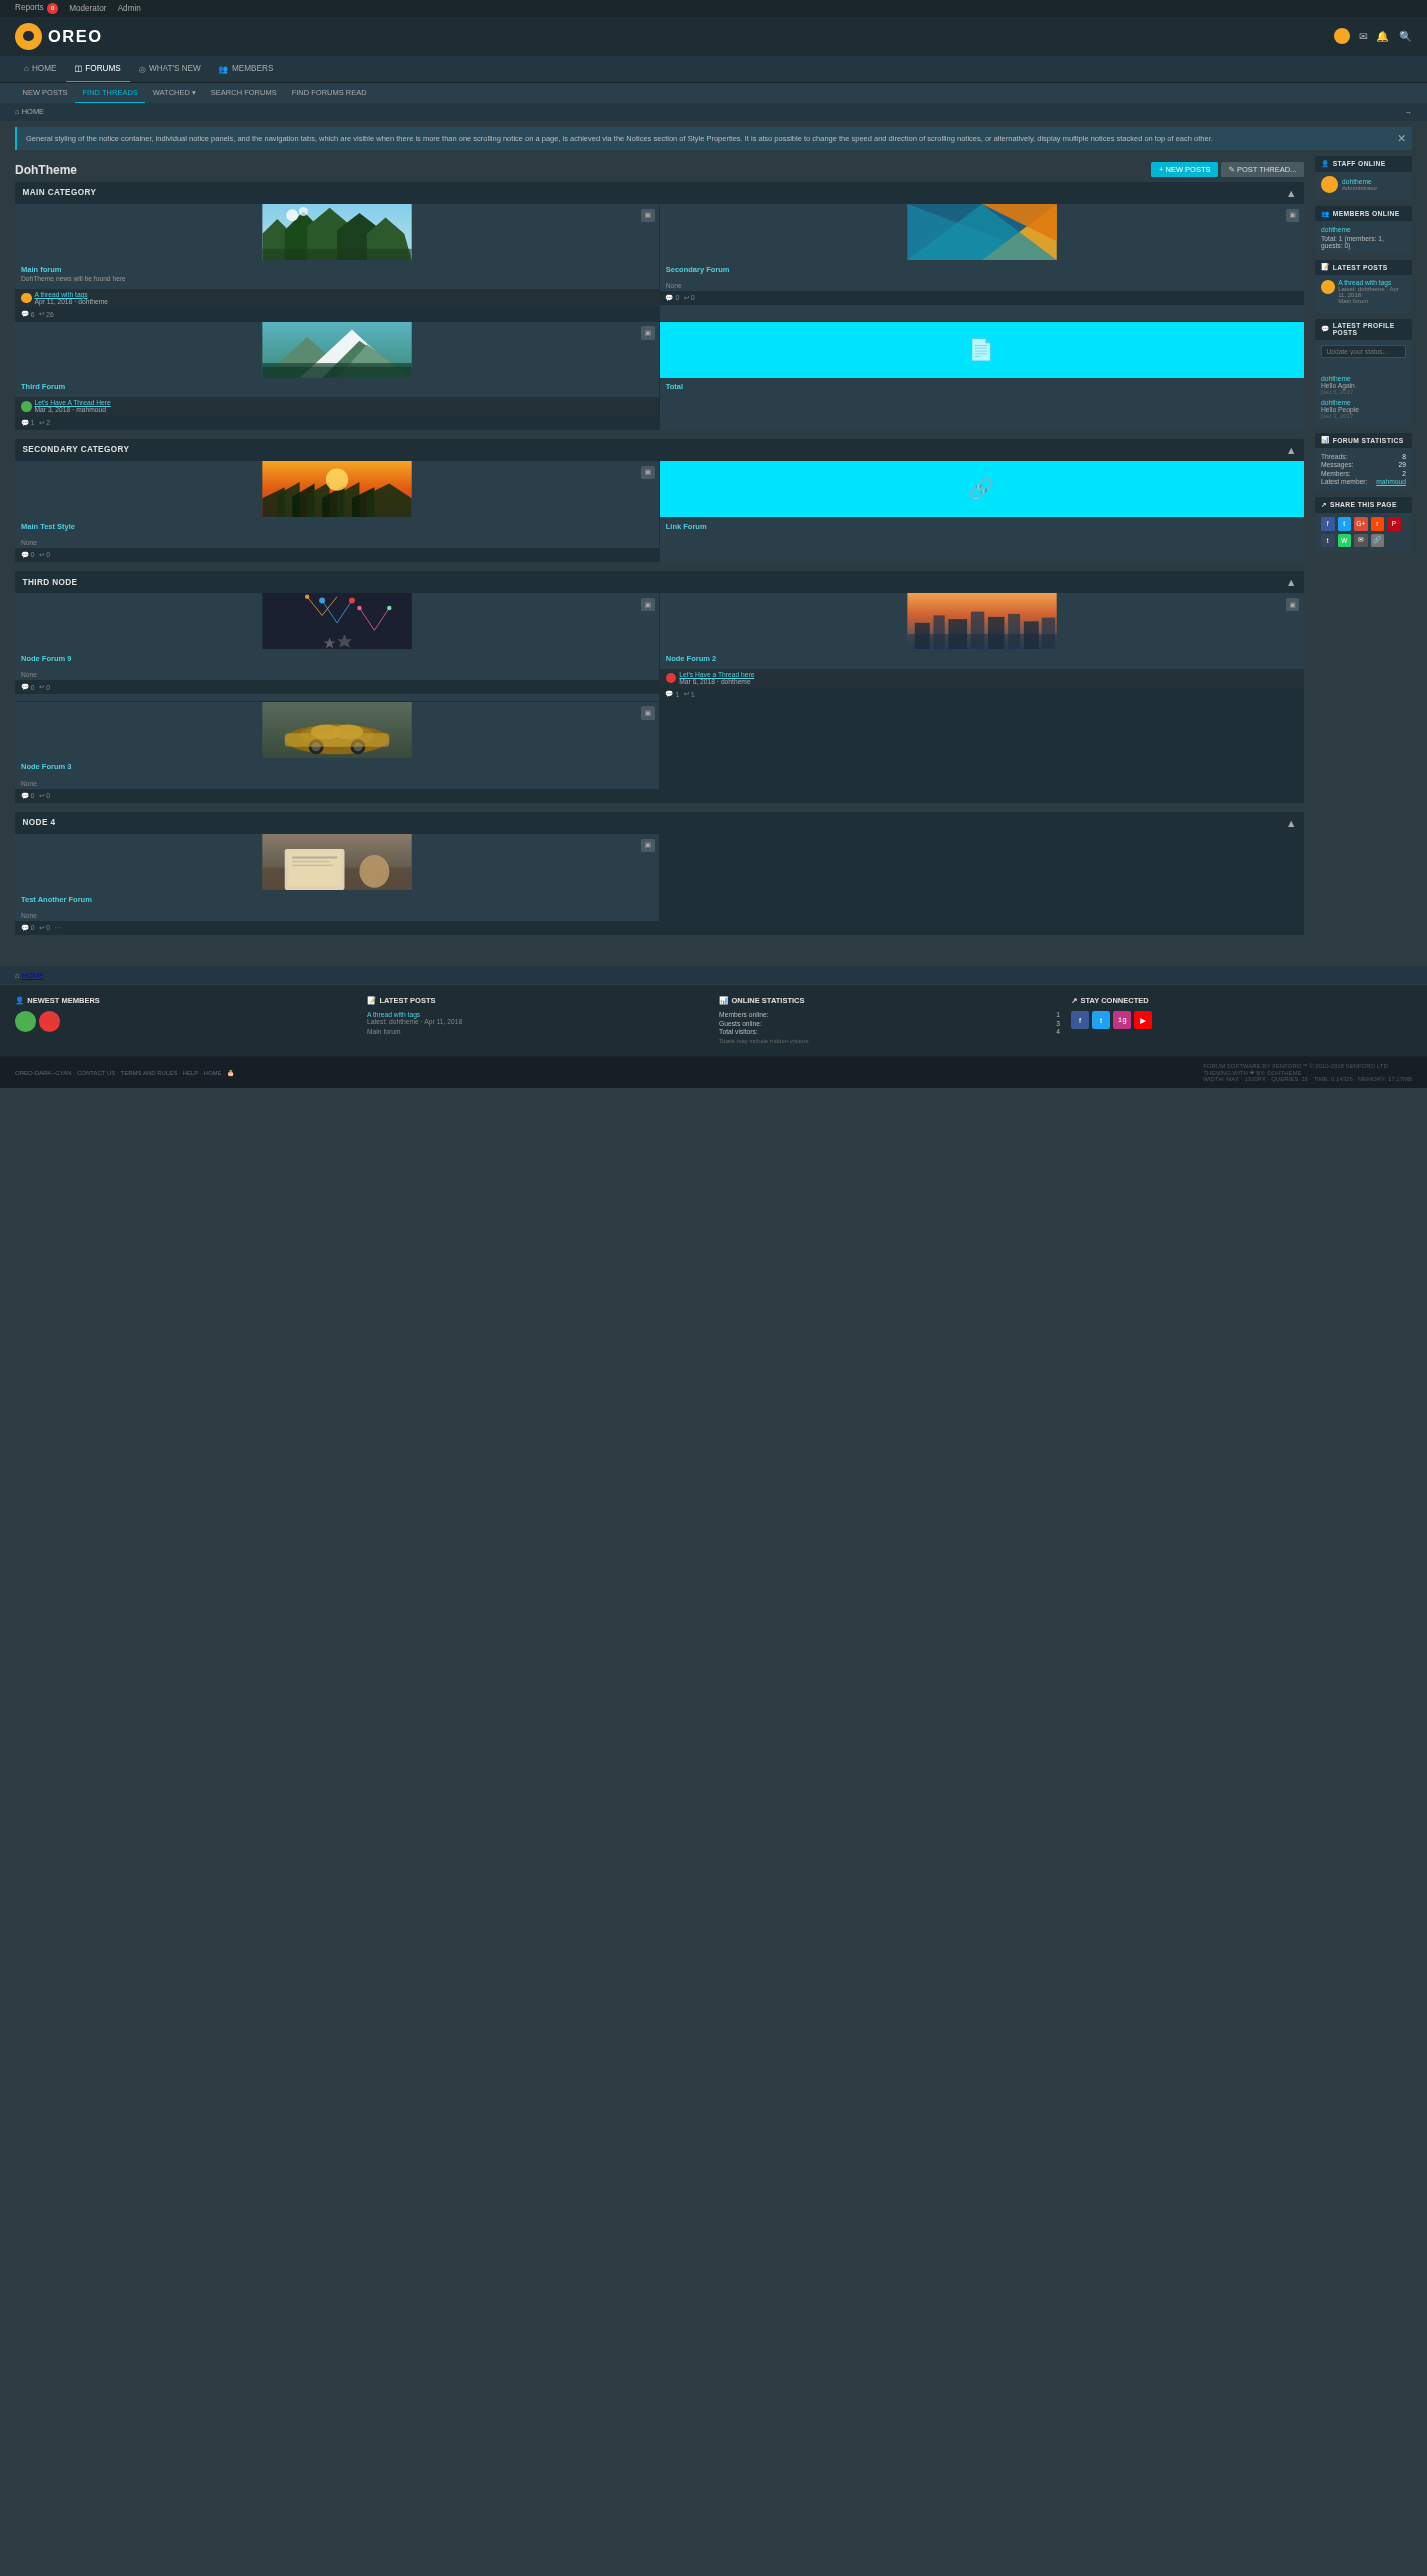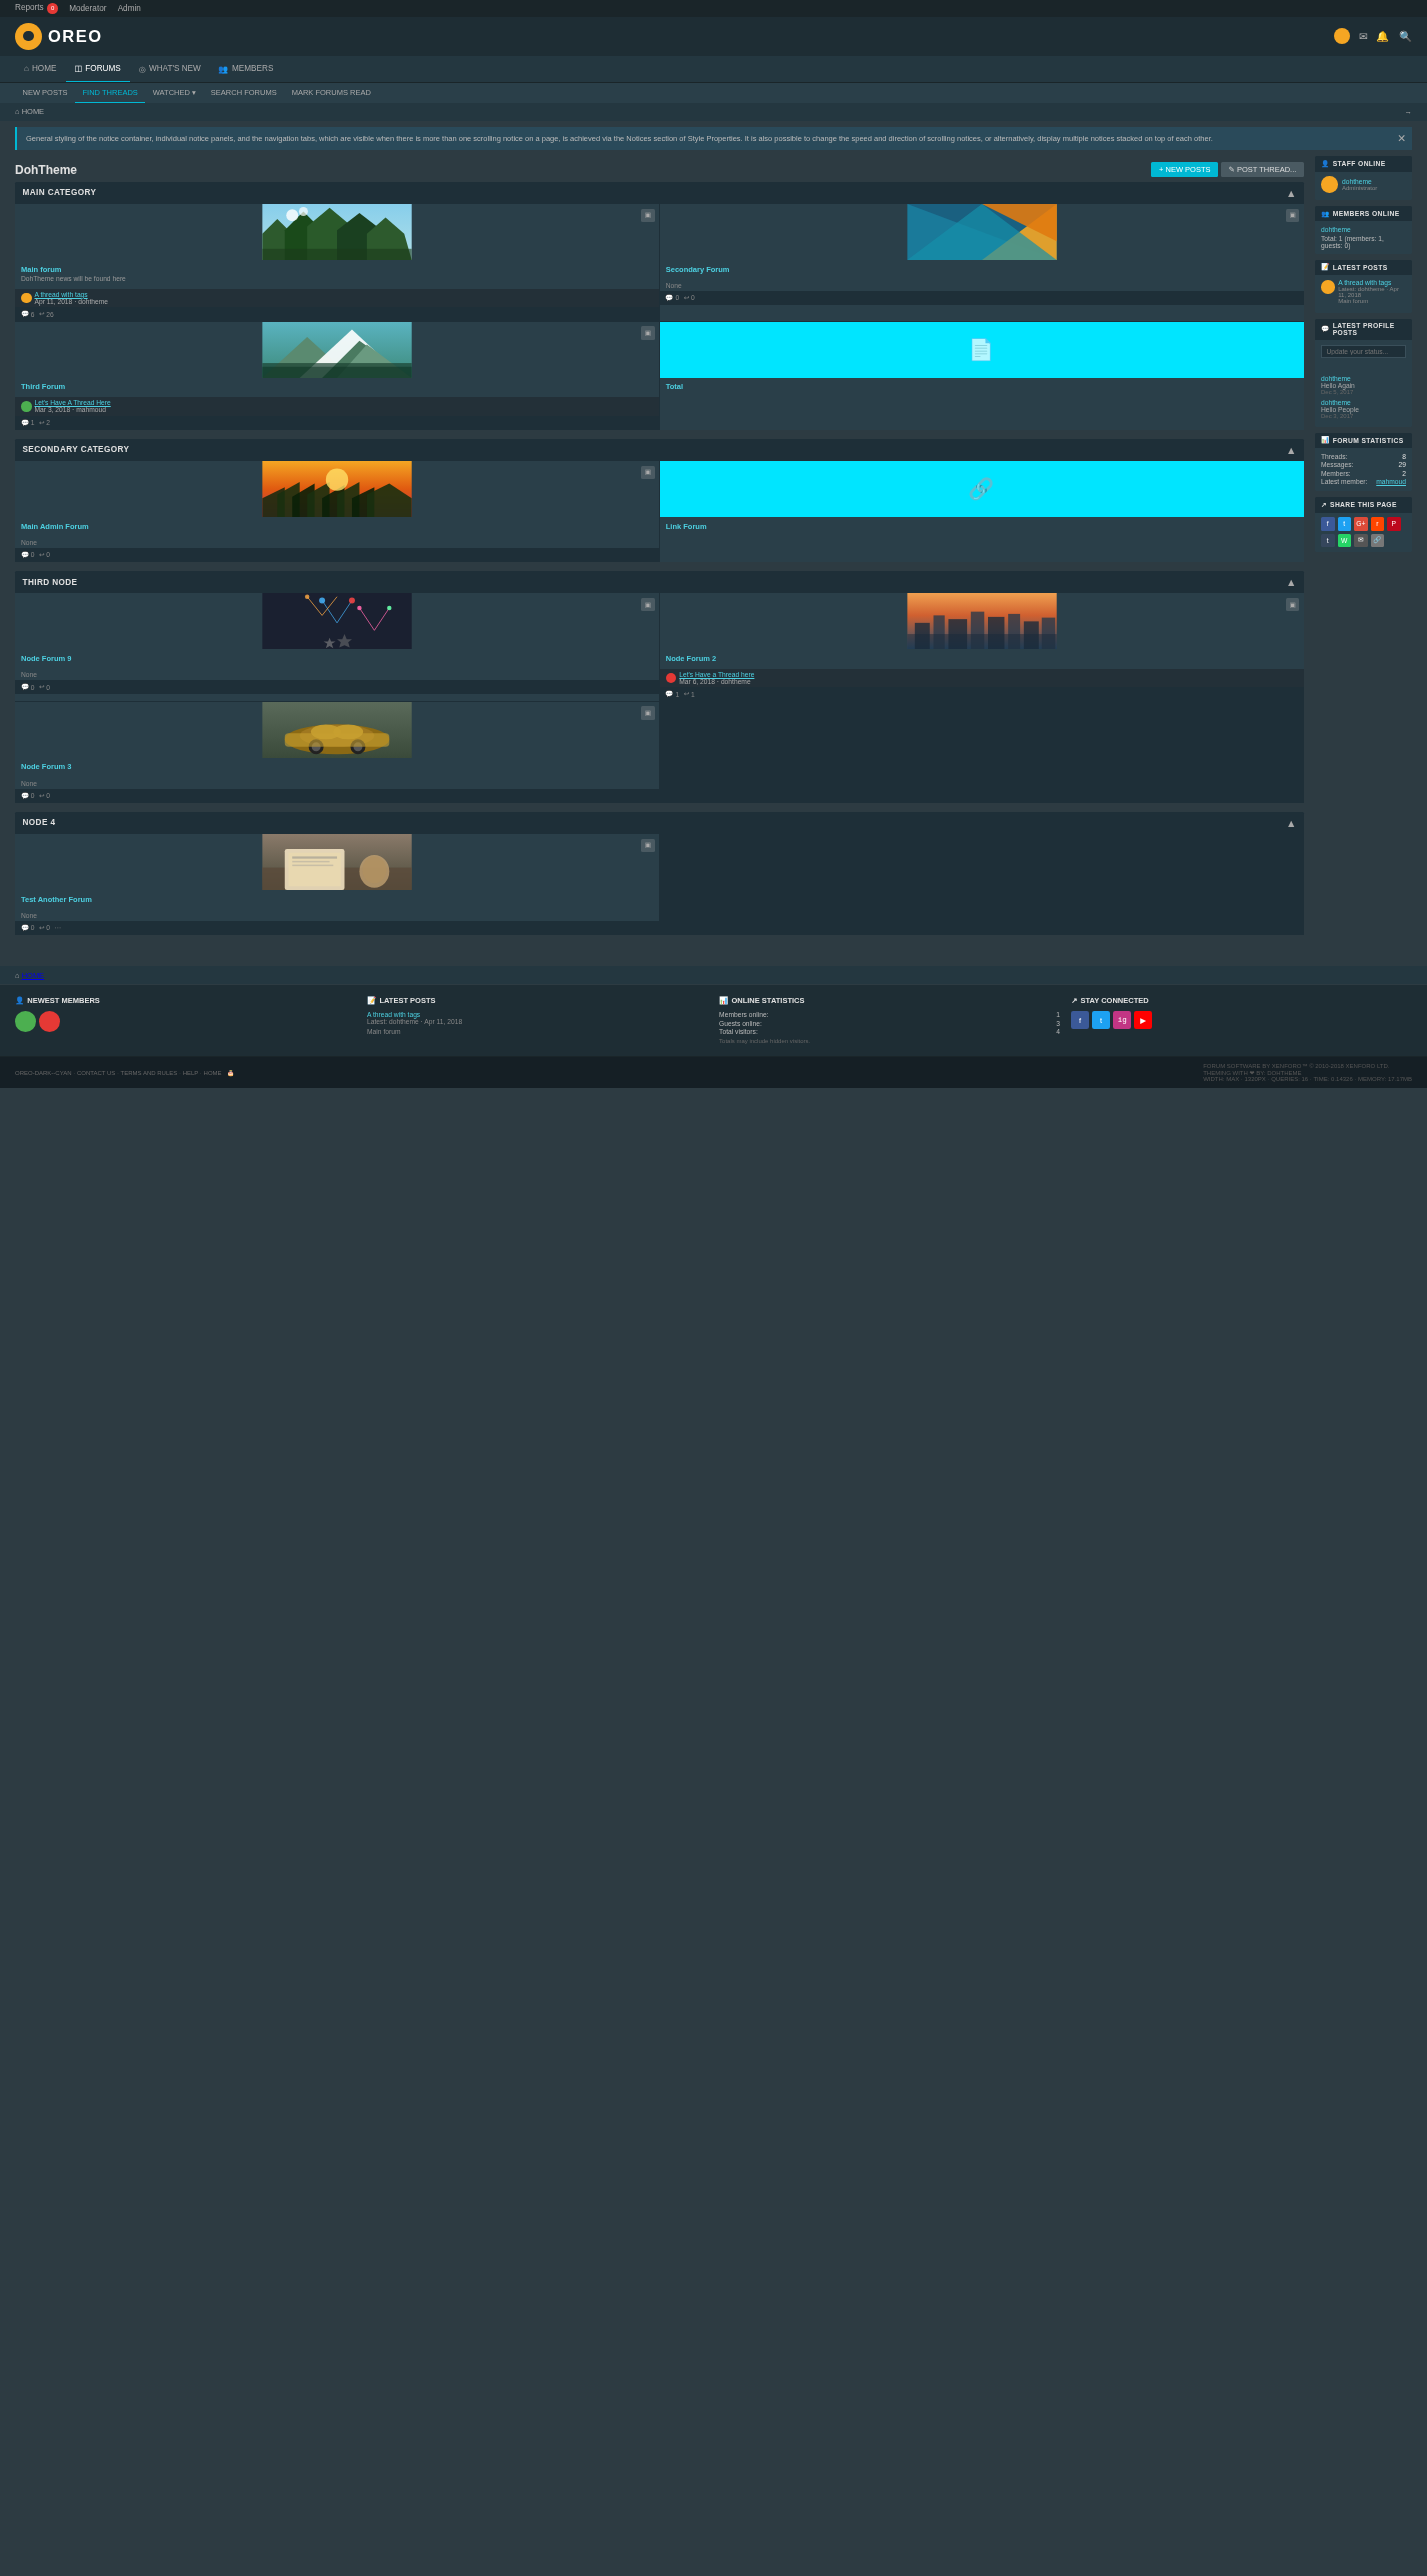--- a/index.html
+++ b/index.html
@@ -180,21 +180,21 @@
   </a>
 </div>
 
 <div class="sub-nav">
   <a href="#">NEW POSTS</a>
   <a href="#" class="active">FIND THREADS</a>
   <a href="#">
     <span>WATCHED</span> ▾
   </a>
   <a href="#">SEARCH FORUMS</a>
-  <a href="#">MARK FORUMS READ</a>
+  <a href="#">FIND FORUMS READ</a>
 </div>
 
 <div class="breadcrumb">
   <span>
     <span>⌂</span>
     <a href="#">HOME</a>
   </span>
   <span>→</span>
 </div>
 
@@ -348,21 +348,21 @@
             <polygon points="20,75 20,45 50,28 50,75" fill="#1a3010" opacity="0.9"></polygon>
             <polygon points="40,75 40,48 70,30 70,75" fill="#0a2008" opacity="0.9"></polygon>
             <polygon points="60,75 60,45 90,28 90,75" fill="#1a3010" opacity="0.9"></polygon>
             <polygon points="80,75 80,50 110,32 110,75" fill="#0a2008" opacity="0.9"></polygon>
             <polygon points="100,75 100,45 130,28 130,75" fill="#1a3010" opacity="0.9"></polygon>
             <polygon points="120,75 120,50 150,35 150,75" fill="#0a2008" opacity="0.9"></polygon>
             <polygon points="140,75 140,45 170,30 200,50 200,75" fill="#1a3010" opacity="0.9"></polygon>
             <circle cx="100" cy="25" r="15" fill="#ffe066" opacity="0.8"></circle>
           </svg>
           <div class="forum-card-info">
-            <div class="forum-name">Main Admin Forum</div>
+            <div class="forum-name">Main Test Style</div>
           </div>
           <div class="forum-card-none">None</div>
           <div class="forum-stats">
             <span class="forum-stat">💬 <span>0</span></span>
             <span class="forum-stat">↩ <span>0</span></span>
           </div>
         </div>
 
         <div class="forum-card">
           <div class="forum-img-placeholder forum-img-cyan" style="background:#00e5ff; height:56px;">

